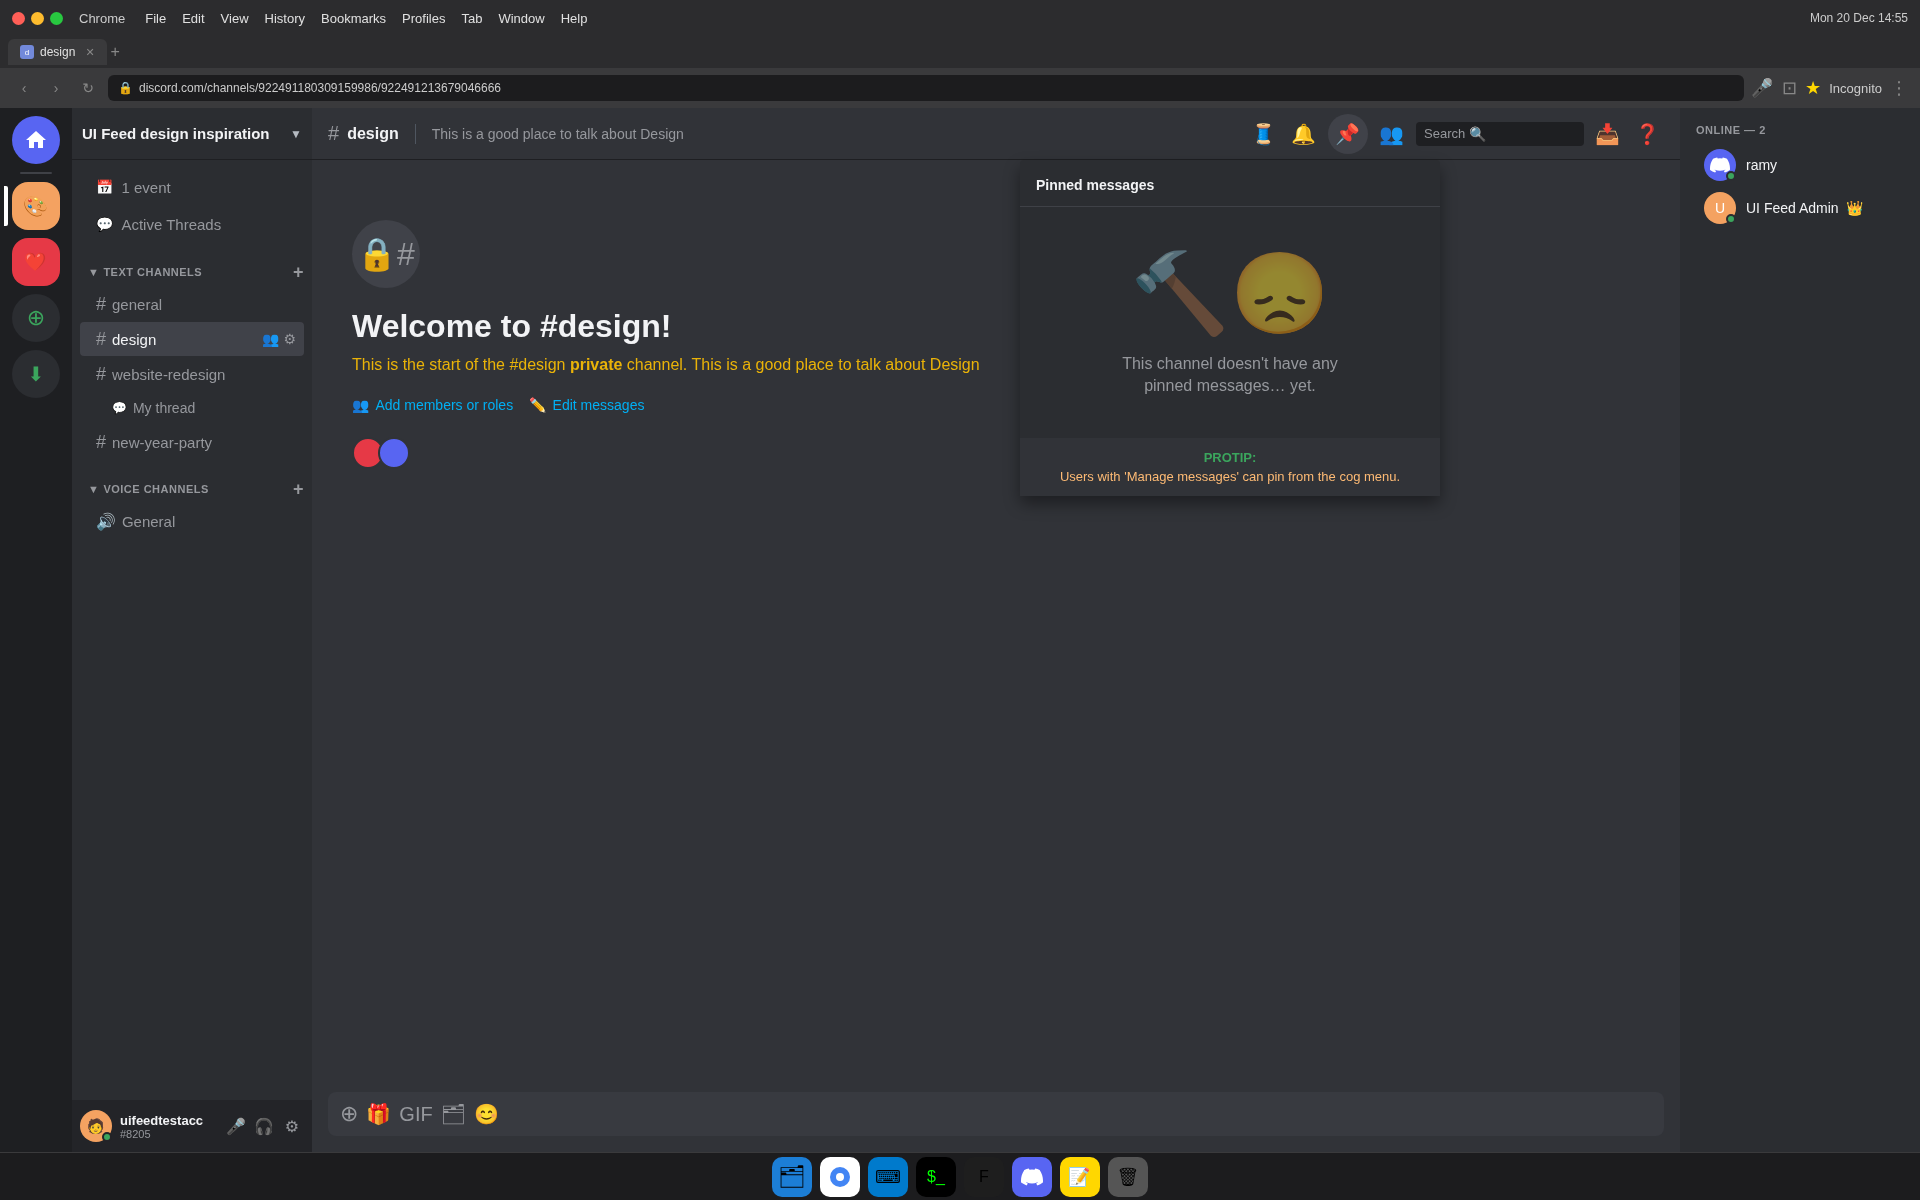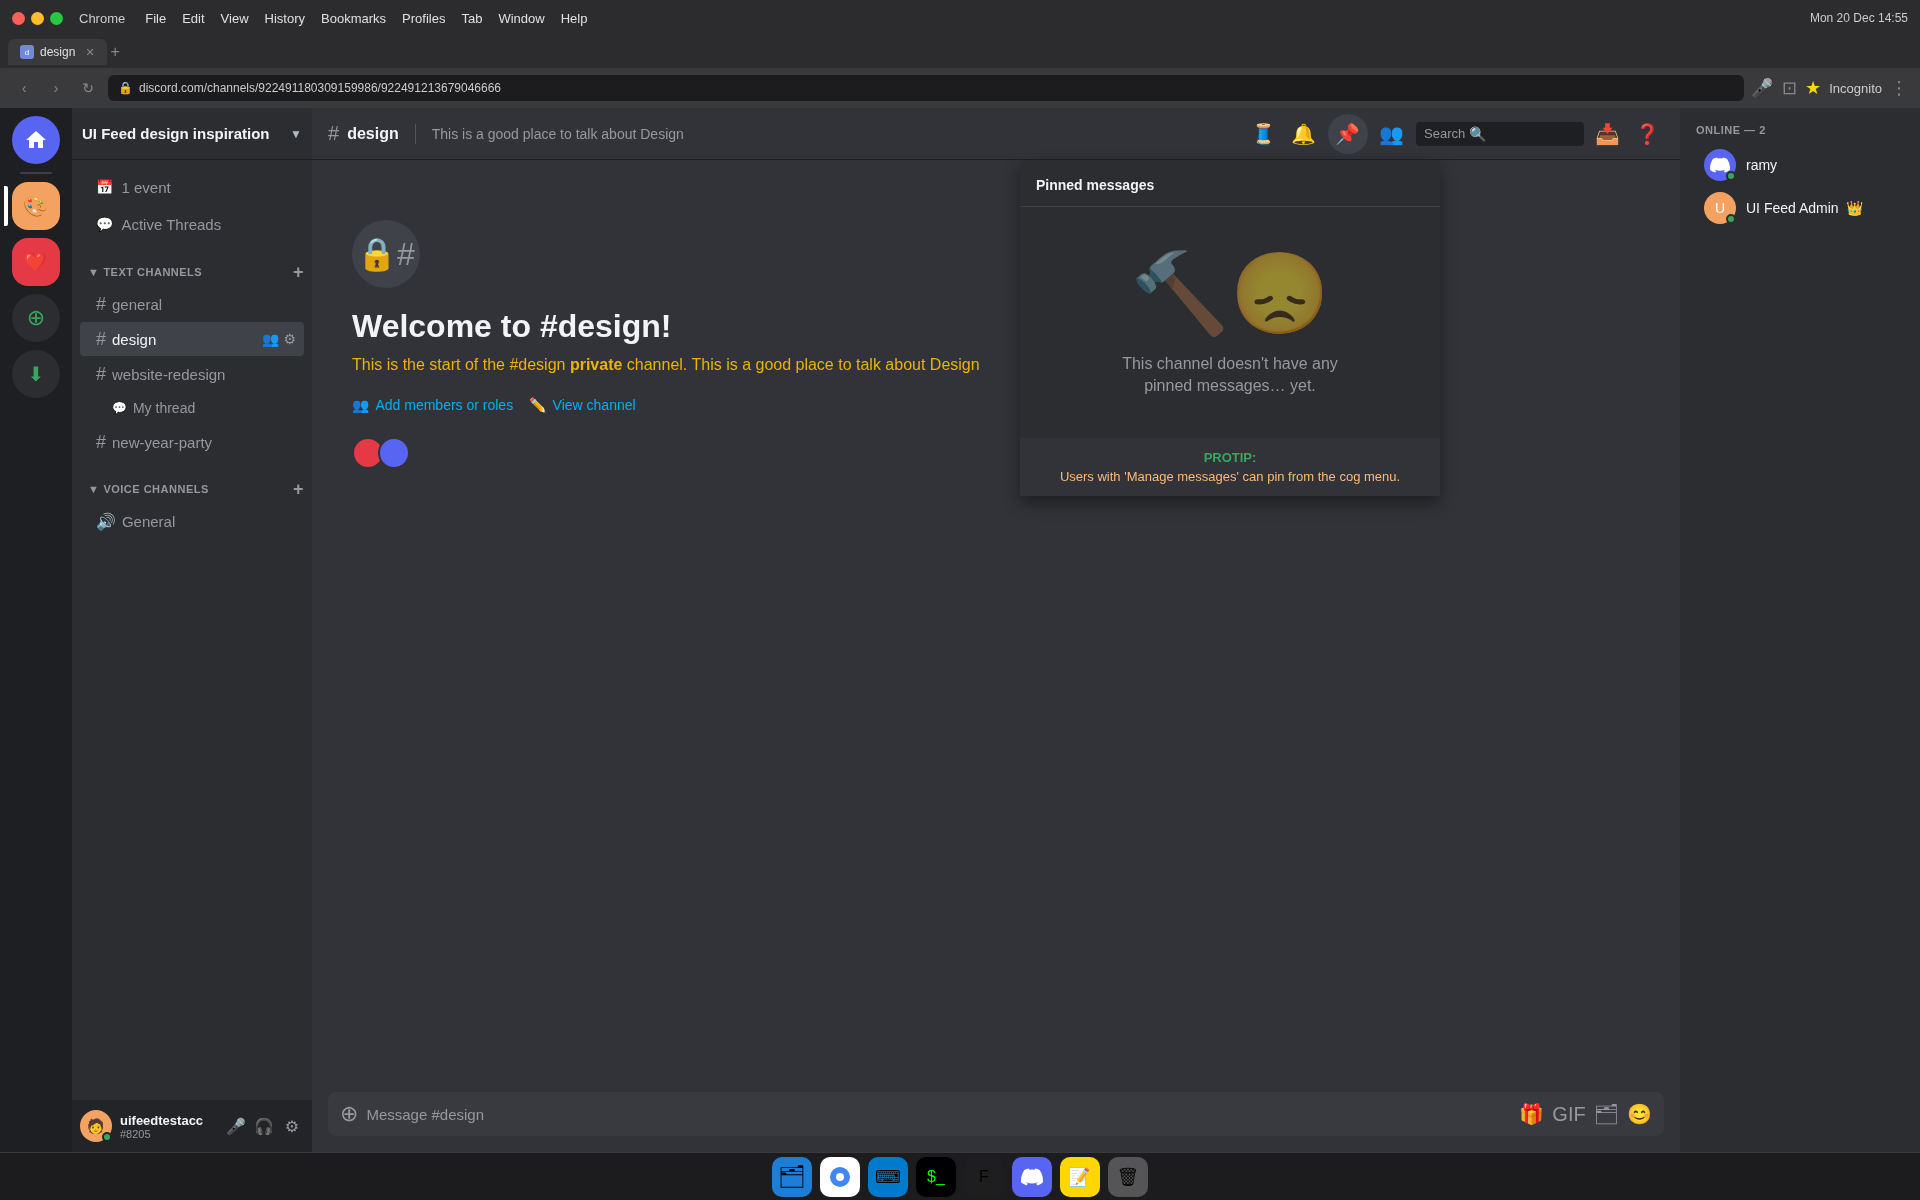--- a/index.html
+++ b/index.html
@@ -575,34 +575,33 @@
           <span class="bold">private</span>
           <span> channel. This is a good place to talk about Design</span>
         </div>
         <div class="welcome-actions">
           <div class="welcome-action-btn">
             <span>👥</span>
             <span>Add members or roles</span>
           </div>
           <div class="welcome-action-btn">
             <span>✏️</span>
-            <span>View channel</span>
+            <span>Edit messages</span>
           </div>
         </div>
         <div class="welcome-avatars">
           <div class="welcome-avatar wa1"></div>
           <div class="welcome-avatar wa2"></div>
         </div>
       </div>
     </div>
 
     <div class="message-input-area">
       <div class="message-input">
         <span class="message-input-add">⊕</span>
-        <span class="message-input-field">Message #design</span>
         <div class="message-input-actions">
           <span class="input-action-btn">🎁</span>
           <span class="input-action-btn">GIF</span>
           <span class="input-action-btn">🗂</span>
           <span class="input-action-btn">😊</span>
         </div>
       </div>
     </div>
   </div>
 

